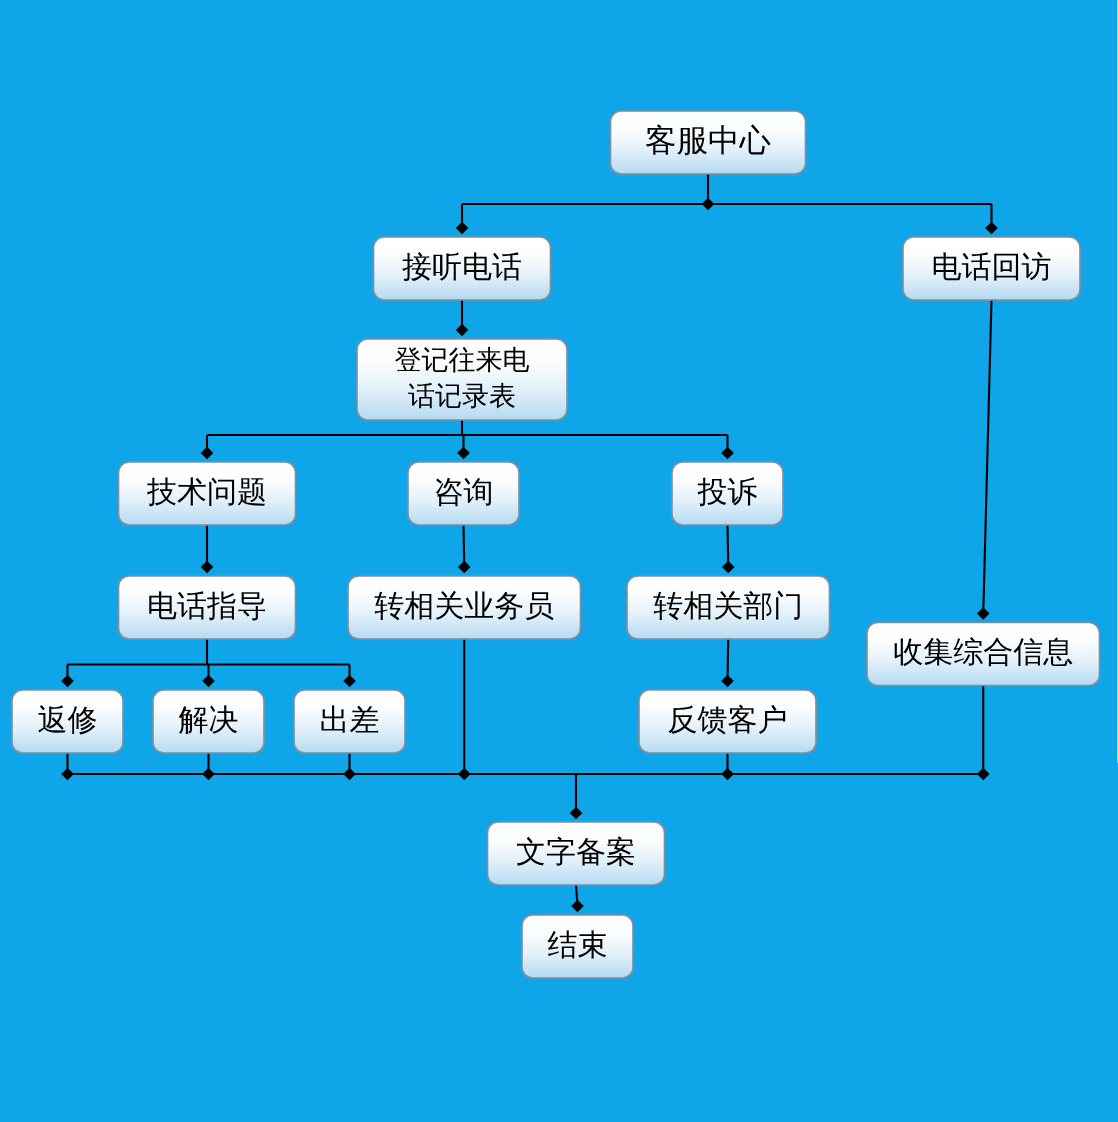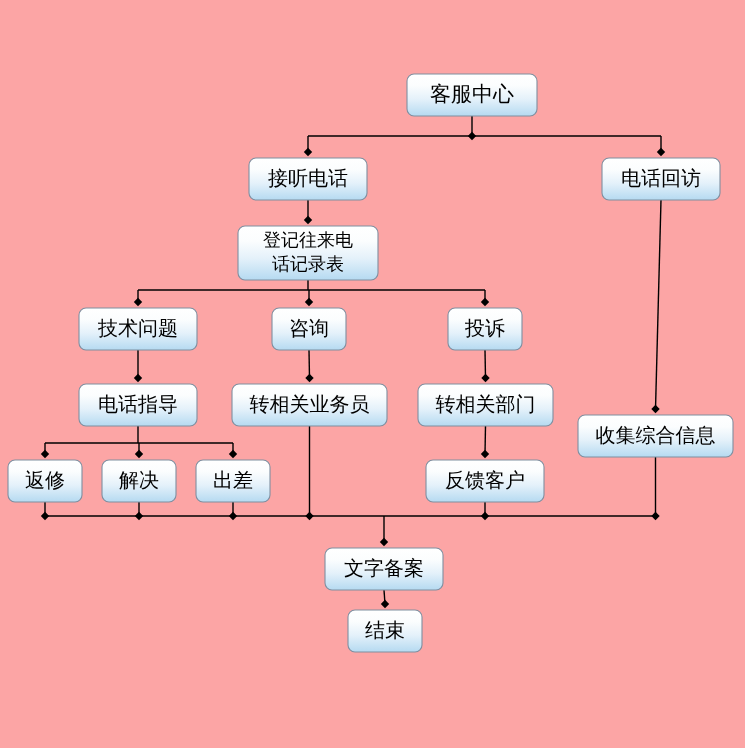--- a/index.html
+++ b/index.html
@@ -10,21 +10,21 @@
   body {
     width: 745px;
     height: 748px;
     font-family: "DejaVu Sans", "Liberation Sans", sans-serif;
     overflow: hidden;
   }
   #chart-root {
     position: relative;
     width: 745px;
     height: 748px;
-    background: #fca5a5;
+    background: #0ea5e9;
   }
   svg.flow {
     position: absolute;
     left: 0;
     top: 0;
     width: 745px;
     height: 748px;
     display: block;
   }
   .node-rect {

